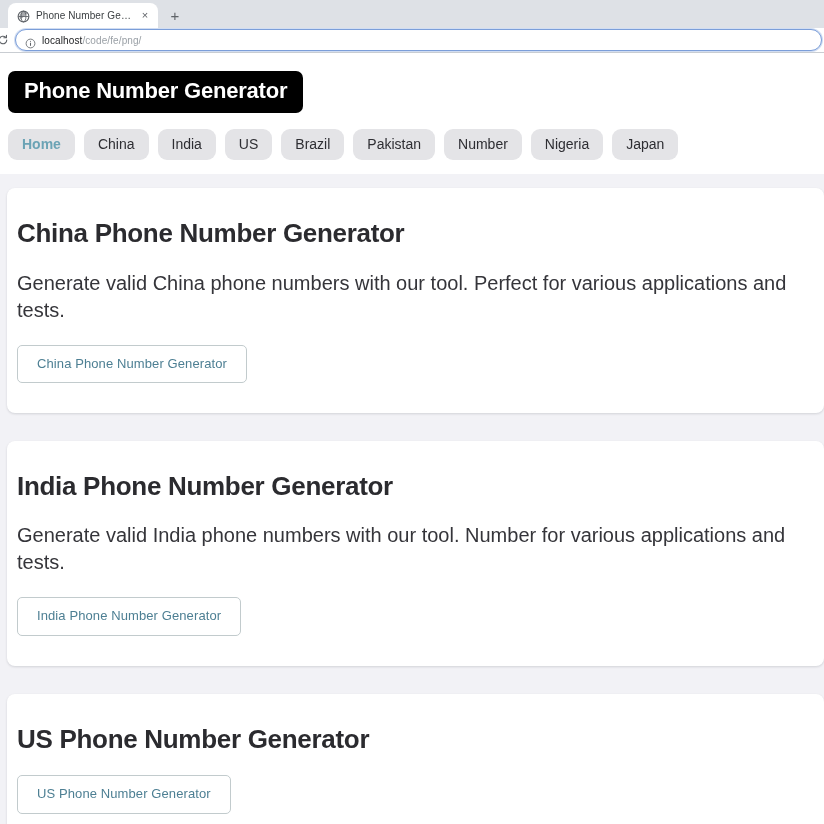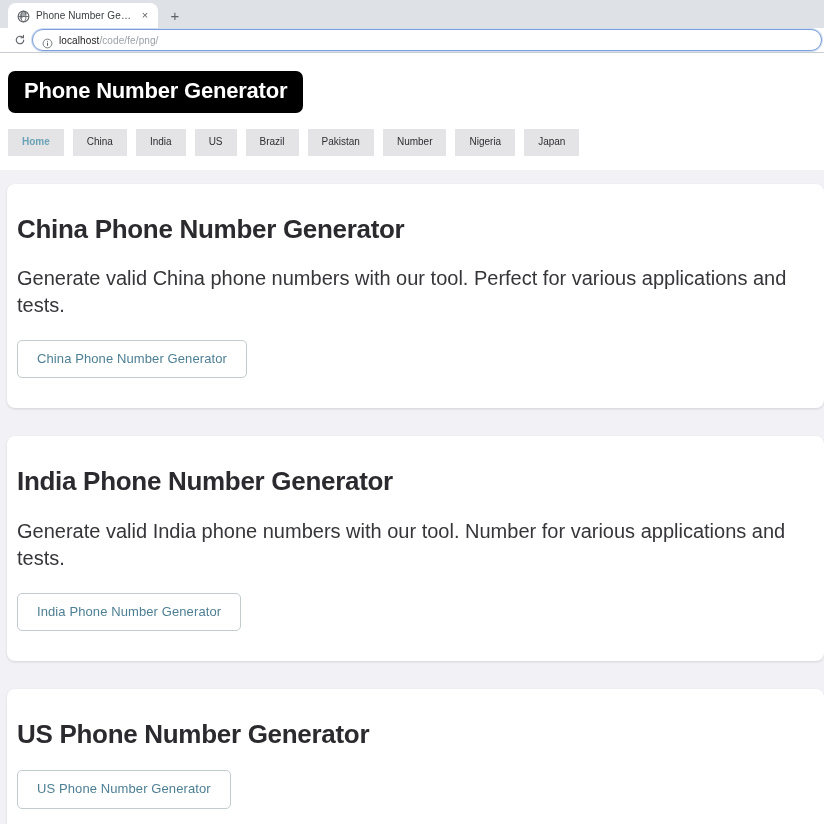--- a/index.html
+++ b/index.html
@@ -91,21 +91,21 @@
     line-height: 1;
     font-weight: 400;
   }
 
   .toolbar {
     height: 24px;
     flex: 0 0 24px;
     background: #ffffff;
     display: flex;
     align-items: center;
-    padding-left: 17px;
+    padding-left: 0px;
     gap: 4px;
     position: relative;
     justify-content: center;
   }
 
   .reload-btn {
     width: 14px;
     height: 16px;
     flex: 0 0 14px;
     display: flex;
@@ -185,23 +185,23 @@
     display: flex;
     gap: 9px;
     padding: 16px 0 14px 8px;
     background: #ffffff;
     white-space: nowrap;
     overflow: hidden;
   }
 
   .nav-item {
     background: #e4e4e7;
-    border-radius: 0;
+    border-radius: 9px;
     padding: 7px 14px 8px 14px;
-    font-size: 10px;
+    font-size: 14px;
     color: #2e2e33;
     line-height: 1.2;
     flex: 0 0 auto;
   }
 
   .nav-item.active {
     color: #6ba3b5;
     font-weight: bold;
   }
 

